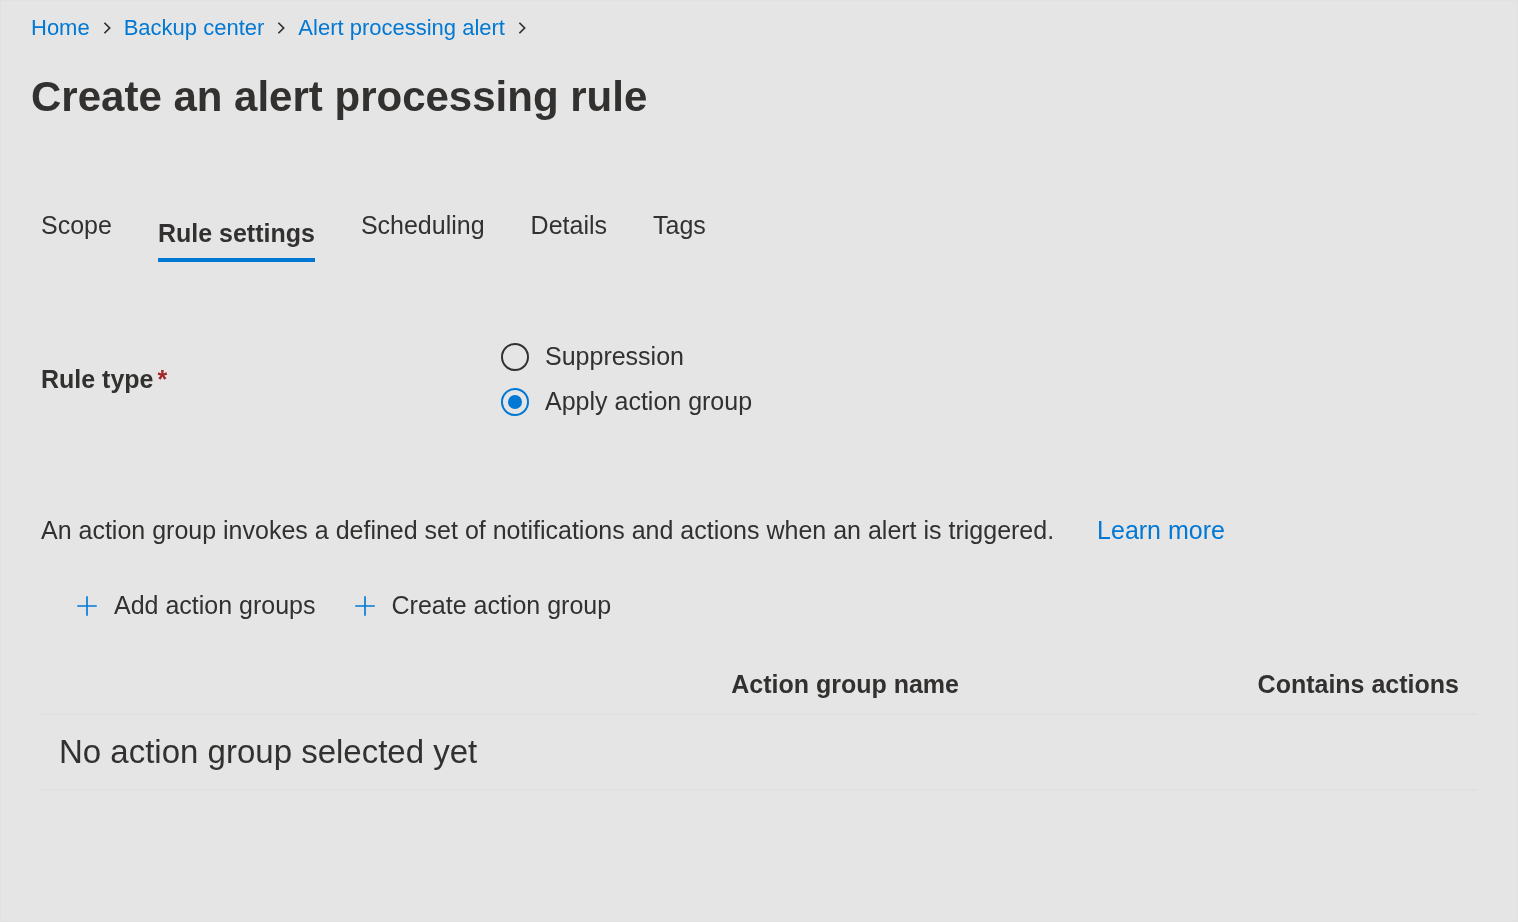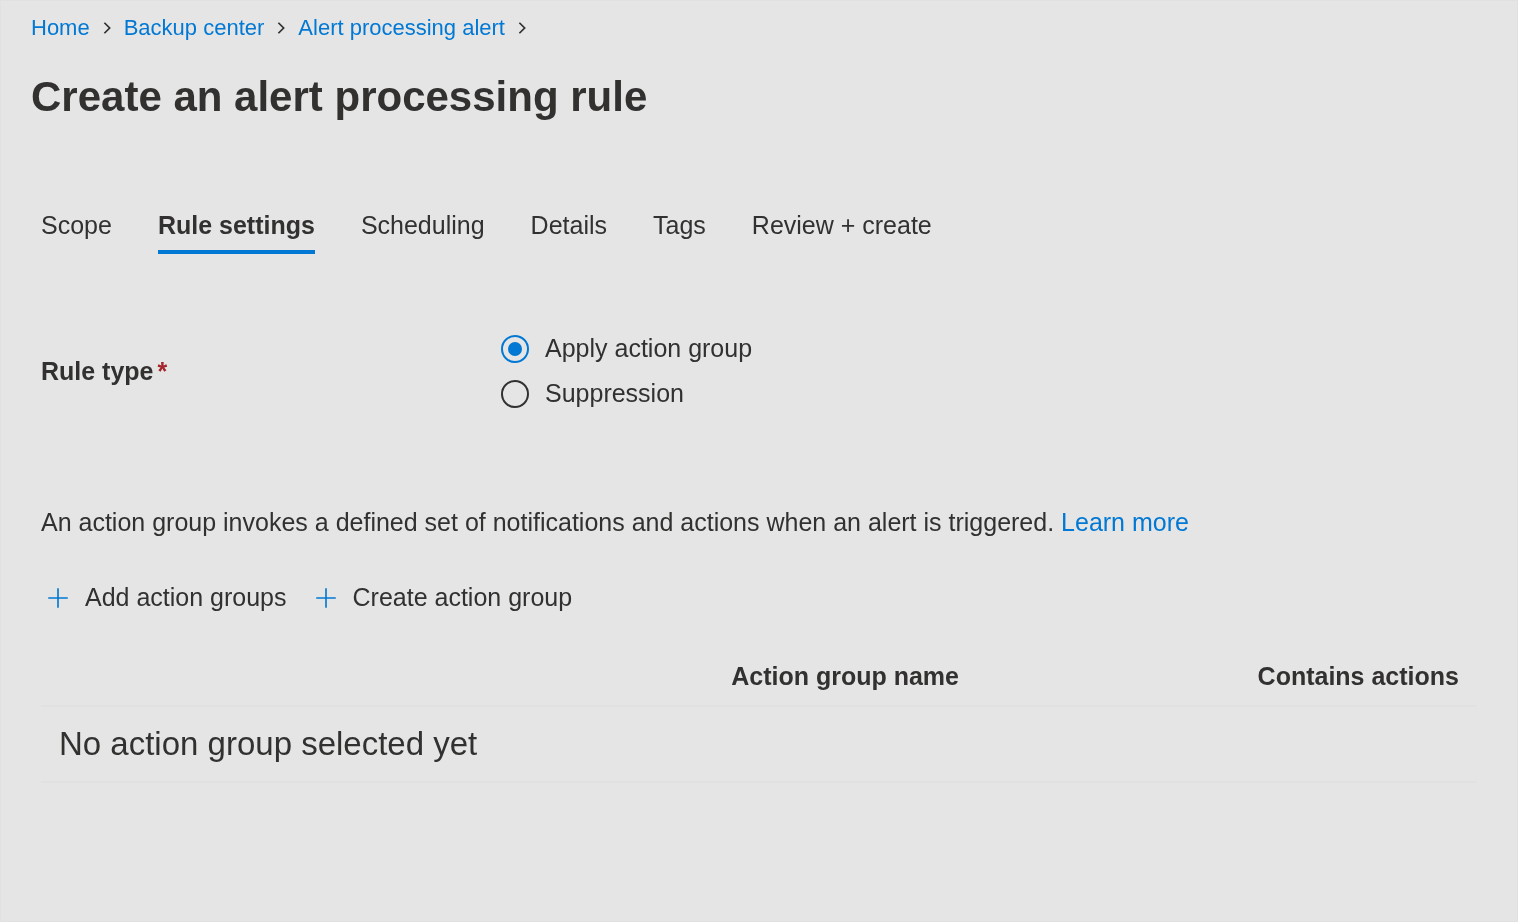--- a/index.html
+++ b/index.html
@@ -55,20 +55,21 @@
       font-size: 25px;
       color: #323130;
       padding-bottom: 10px;
       cursor: pointer;
       border-bottom: 4px solid transparent;
       font-weight: 400;
     }
     .tab.active {
       font-weight: 600;
       border-bottom: 4px solid #0078d4;
+      margin-top: 8px;
     }
     .form-section {
       padding: 80px 40px 0 40px;
     }
     .form-row {
       display: flex;
       align-items: center;
     }
     .form-label {
       font-size: 25px;
@@ -115,25 +116,26 @@
       color: #323130;
     }
     .description {
       padding: 100px 40px 0 40px;
       font-size: 25px;
       color: #323130;
     }
     .description a {
       color: #0078d4;
       text-decoration: none;
+      margin-left: 36px;
     }
     .action-buttons {
       display: flex;
-      gap: 26px;
-      padding: 40px 40px 0 44px;
+      gap: 36px;
+      padding: 40px 40px 0 73px;
     }
     .action-button {
       display: inline-flex;
       align-items: center;
       gap: 14px;
       font-size: 25px;
       color: #323130;
       cursor: pointer;
       background: none;
       border: none;
@@ -225,38 +227,37 @@
   </nav>
 
   <h1 class="page-title">Create an alert processing rule</h1>
 
   <div class="tabs">
     <div class="tab">Scope</div>
     <div class="tab active">Rule settings</div>
     <div class="tab">Scheduling</div>
     <div class="tab">Details</div>
     <div class="tab">Tags</div>
-    <div class="tab">Review + create</div>
   </div>
 
   <div class="form-section">
     <div class="form-row">
       <div class="form-label">
         <span>Rule type</span><span class="required">*</span>
       </div>
       <div class="radio-group">
         <div class="radio-option">
+          <span class="radio-circle"></span>
+          <span class="radio-label">Suppression</span>
+        </div>
+        <div class="radio-option">
           <span class="radio-circle selected">
             <span class="radio-dot"></span>
           </span>
           <span class="radio-label">Apply action group</span>
-        </div>
-        <div class="radio-option">
-          <span class="radio-circle"></span>
-          <span class="radio-label">Suppression</span>
         </div>
       </div>
     </div>
   </div>
 
   <div class="description">
     <span>An action group invokes a defined set of notifications and actions when an alert is triggered. </span><a href="#">Learn more</a>
   </div>
 
   <div class="action-buttons">

